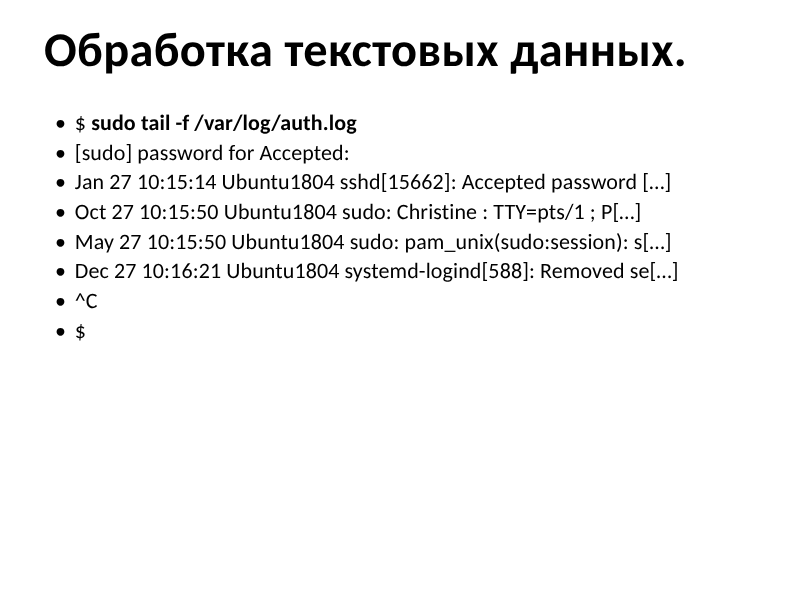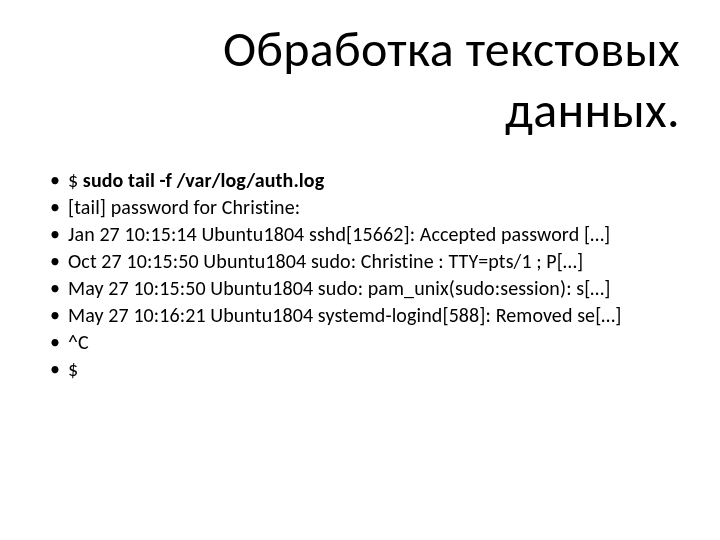--- a/index.html
+++ b/index.html
@@ -9,23 +9,23 @@
     }
     body {
       width: 720px;
       height: 540px;
       background: #ffffff;
       font-family: Calibri, Arial, sans-serif;
       color: #000000;
       padding: 18px 40px 20px 40px;
     }
     .slide-title {
-      font-size: 50px;
-      font-weight: 400;
-      text-align: right;
+      font-size: 44px;
+      font-weight: 700;
+      text-align: left;
       margin-bottom: 28px;
       letter-spacing: 0.3px;
     }
     .content {
       padding-left: 8px;
     }
     ul {
       list-style: none;
     }
     li {
@@ -54,21 +54,21 @@
 </head>
 <body>
 
 <h1 class="slide-title">Обработка текстовых данных.</h1>
 
 <div class="content">
   <ul>
     <li>
       <span class="cmd-prefix">$ </span><span class="cmd-bold">sudo tail -f /var/log/auth.log</span>
     </li>
-    <li>[tail] password for Christine:</li>
+    <li>[sudo] password for Accepted:</li>
     <li>Jan 27 10:15:14 Ubuntu1804 sshd[15662]: Accepted password […]</li>
     <li>Oct 27 10:15:50 Ubuntu1804 sudo: Christine : TTY=pts/1 ; P[…]</li>
     <li>May 27 10:15:50 Ubuntu1804 sudo: pam_unix(sudo:session): s[…]</li>
-    <li>May 27 10:16:21 Ubuntu1804 systemd-logind[588]: Removed se[…]</li>
+    <li>Dec 27 10:16:21 Ubuntu1804 systemd-logind[588]: Removed se[…]</li>
     <li>^C</li>
     <li>$</li>
   </ul>
 </div>
 
 </body></html>

